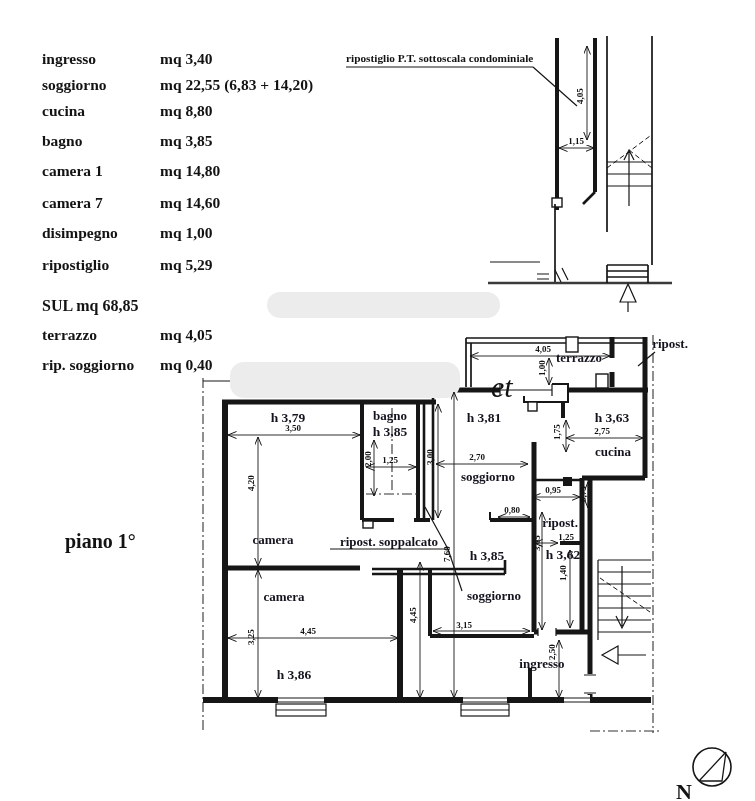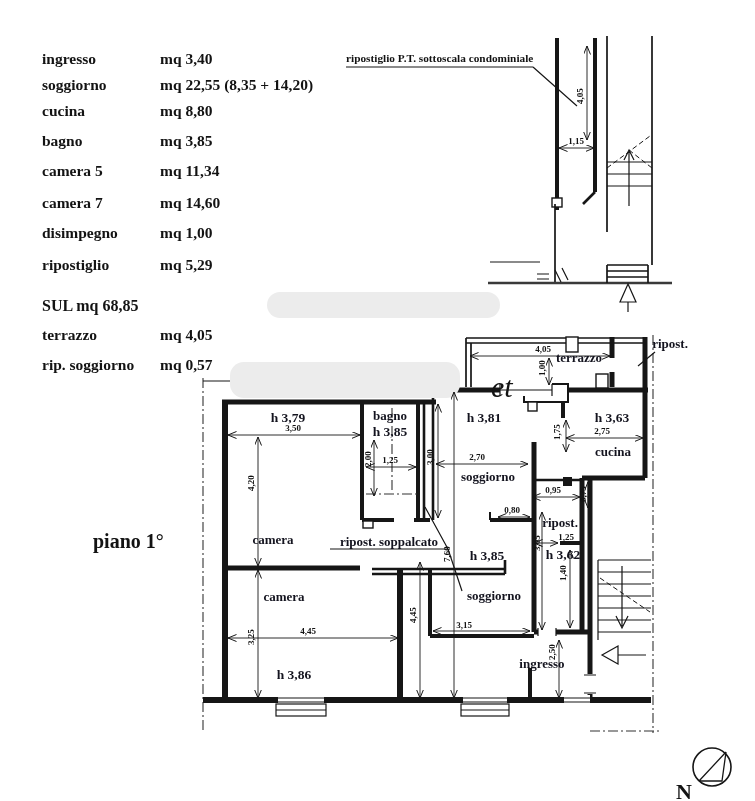--- a/index.html
+++ b/index.html
@@ -3,21 +3,21 @@
 <meta charset="utf-8">
 <style>
   html,body{margin:0;padding:0;background:#fff;}
   .canvas{position:relative;width:755px;height:801px;background:#ffffff;overflow:hidden;
           font-family:"Liberation Serif","DejaVu Serif",serif;color:#131313;}
   svg{position:absolute;left:0;top:0;}
   .legend{position:absolute;left:0;top:0;width:420px;}
   .lg-row{position:absolute;left:42px;font-size:15.5px;font-weight:bold;white-space:nowrap;}
   .lg-row .n{display:inline-block;width:118px;}
   .lg-sul{position:absolute;left:42px;font-size:16px;font-weight:bold;font-family:Liberation Serif, serif;}
-  .floor-label{position:absolute;left:65px;top:530px;font-size:20px;font-weight:bold;margin-left:28px;}
+  .floor-label{position:absolute;left:65px;top:530px;font-size:20px;font-weight:bold;}
   text{font-family:"Liberation Serif","DejaVu Serif",serif;fill:#131313;}
   .dimt{font-size:9px;font-weight:bold;}
   .room{font-size:13px;font-weight:bold;fill:#14141f;}
   .hlab{font-size:13.5px;font-weight:bold;fill:#14141f;}
   .wall6{stroke:#161616;stroke-width:6;fill:none;}
   .wall5{stroke:#161616;stroke-width:5;fill:none;}
   .wall4{stroke:#161616;stroke-width:4;fill:none;}
   .wall3{stroke:#161616;stroke-width:2.6;fill:none;}
   .thin{stroke:#161616;stroke-width:1.2;fill:none;}
   .thin2{stroke:#161616;stroke-width:1.7;fill:none;}
@@ -27,30 +27,30 @@
   .gap{fill:#ffffff;stroke:none;}
   .blob{fill:#ececec;stroke:none;}
 </style>
 </head>
 <body>
 
 <div class="canvas">
 
   <div class="legend">
     <div class="lg-row" style="top:50px"><span class="n">ingresso</span><span class="v">mq 3,40</span></div>
-    <div class="lg-row" style="top:76px"><span class="n">soggiorno</span><span class="v">mq  22,55 (8,35 + 14,20)</span></div>
+    <div class="lg-row" style="top:76px"><span class="n">soggiorno</span><span class="v">mq  22,55 (6,83 + 14,20)</span></div>
     <div class="lg-row" style="top:102px"><span class="n">cucina</span><span class="v">mq 8,80</span></div>
     <div class="lg-row" style="top:132px"><span class="n">bagno</span><span class="v">mq 3,85</span></div>
-    <div class="lg-row" style="top:162px"><span class="n">camera 5</span><span class="v">mq 11,34</span></div>
+    <div class="lg-row" style="top:162px"><span class="n">camera 1</span><span class="v">mq 14,80</span></div>
     <div class="lg-row" style="top:194px"><span class="n">camera 7</span><span class="v">mq 14,60</span></div>
     <div class="lg-row" style="top:224px"><span class="n">disimpegno</span><span class="v">mq 1,00</span></div>
     <div class="lg-row" style="top:256px"><span class="n">ripostiglio</span><span class="v">mq 5,29</span></div>
     <div class="lg-sul" style="top:297px">SUL mq 68,85</div>
     <div class="lg-row" style="top:326px"><span class="n">terrazzo</span><span class="v">mq 4,05</span></div>
-    <div class="lg-row" style="top:356px"><span class="n">rip. soggiorno</span><span class="v">mq 0,57</span></div>
+    <div class="lg-row" style="top:356px"><span class="n">rip. soggiorno</span><span class="v">mq 0,40</span></div>
   </div>
 
   <div class="floor-label">piano 1°</div>
 
   <svg width="755" height="801" viewBox="0 0 755 801">
     <defs>
       <marker id="arE" markerWidth="11" markerHeight="9" refX="8.5" refY="3.5" orient="auto" markerUnits="userSpaceOnUse">
         <path d="M0,0 L8.5,3.5 L0,7" fill="none" stroke="#161616" stroke-width="1"></path>
       </marker>
       <marker id="arS" markerWidth="11" markerHeight="9" refX="8.5" refY="3.5" orient="auto-start-reverse" markerUnits="userSpaceOnUse">

